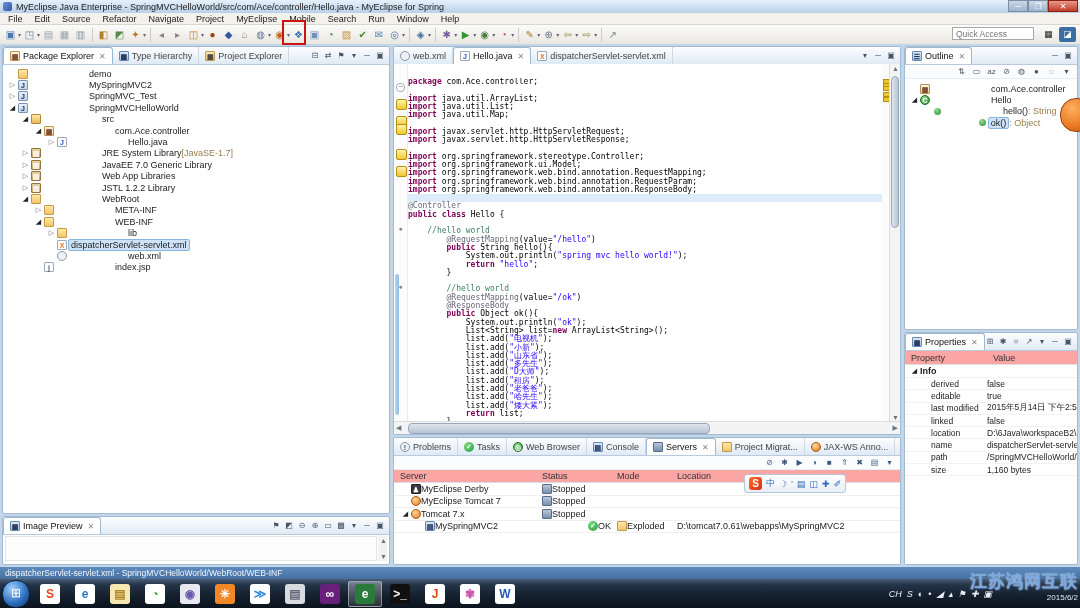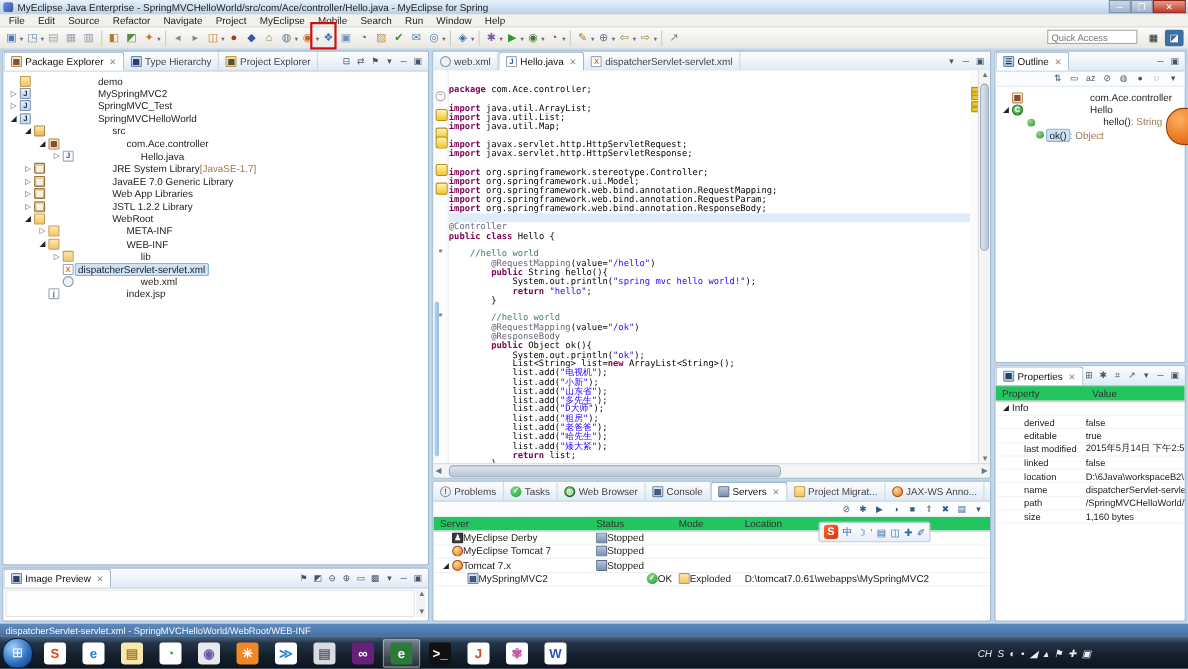--- a/index.html
+++ b/index.html
@@ -86,21 +86,21 @@
   .gm-dot{color:#889;}
   .gm-minus{color:#667;border:1px solid #aab;border-radius:4px;width:7px;height:7px;line-height:6px;background:#fff;}
   #vscroll{position:absolute;right:0;top:0;bottom:12px;width:10px;background:#f4f4f4;border-left:1px solid #ddd;}
   #vthumb{position:absolute;left:1px;right:1px;top:12px;height:150px;background:linear-gradient(90deg,#dfe6ee,#b6c4d4);border:1px solid #9aa8ba;border-radius:4px;}
   #ovr{position:absolute;right:10px;top:0;bottom:12px;width:8px;background:#fbfbfb;}
   .ovm{position:absolute;left:1px;width:5px;height:3px;background:#e8c830;border:1px solid #b89010;}
   #hscroll{position:absolute;left:0;right:0;bottom:0;height:12px;background:#f4f4f4;border-top:1px solid #ddd;}
   #hthumb{position:absolute;left:14px;top:1px;height:9px;width:300px;background:linear-gradient(#dfe6ee,#b6c4d4);border:1px solid #9aa8ba;border-radius:4px;}
   .sarrow{color:#678;font-size:7px;position:absolute;}
   
-  .thead{display:flex;height:12px;align-items:center;border-bottom:1px solid #d8e0e8;background:#22c55e;color:#333;}
+  .thead{display:flex;height:12px;align-items:center;border-bottom:1px solid #d8e0e8;background:#fca5a5;color:#333;}
   .thead div{padding-left:6px;box-sizing:border-box;}
   .srow{display:flex;height:11.5px;align-items:center;border-bottom:1px solid #f0f0f0;font-size:9px;}
   .scell{display:flex;align-items:center;gap:0;padding-left:6px;box-sizing:border-box;white-space:nowrap;overflow:hidden;}
   
   .prow{display:flex;height:11.3px;align-items:center;font-size:8.5px;border-bottom:1px solid #f2f2f2;}
   .pc1{width:82px;padding-left:26px;box-sizing:border-box;color:#222;white-space:nowrap;overflow:hidden;}
   .pc2{flex:1;white-space:nowrap;overflow:hidden;}
   .pgroup{display:flex;height:12px;align-items:center;font-size:9px;border-bottom:1px solid #f2f2f2;}
   
   #statusbar{position:absolute;left:0;top:567px;width:1080px;height:12px;background:linear-gradient(#5e8bc0,#456f9e);
@@ -635,21 +635,21 @@
           <span class="tw e">◢</span>
           <span class="ic i-class">C</span>
           <span class="lbl">Hello</span>
         </div>
         <div class="trow" style="padding-left: 17px;">
           <span class="tw"></span>
           <span class="ic i-method"></span>
           <span class="lbl">hello()</span>
           <span class="dim"> : String</span>
         </div>
-        <div class="trow sel" style="padding-left: 25px;">
+        <div class="trow sel" style="padding-left: 25px; justify-content: center;">
           <span class="tw"></span>
           <span class="ic i-method"></span>
           <span class="lbl">ok()</span>
           <span class="dim"> : Object</span>
         </div>
       </div>
   </div>
 
   <div class="panel" id="props-panel" style="left:904px;top:332px;width:174px;height:233px;">
     <div class="tabbar">
@@ -667,21 +667,21 @@
           <span class="mico">─</span>
           <span class="mico">▣</span>
         </div>
     </div>
     <div class="thead" id="pr-head" style="height:13px;border-bottom:1px solid #e0e0e0;">
         <div style="width: 82px; flex: 0 0 auto; padding-left: 6px;">Property</div>
         <div>Value</div>
       </div>
     <div class="pgroup">
       <span class="tw e" style="padding-left:4px;">◢</span>
-      <span style="font-weight:normal;">Info</span>
+      <span style="font-weight:bold;">Info</span>
     </div>
     <div id="pr-rows">
         <div class="prow">
           <div class="pc1">derived</div>
           <div class="pc2">false</div>
         </div>
         <div class="prow">
           <div class="pc1">editable</div>
           <div class="pc2">true</div>
         </div>
@@ -768,20 +768,24 @@
         <span class="tray-ico">◐</span>
         <span class="tray-ico">•</span>
         <span class="tray-ico">◢</span>
         <span class="tray-ico">▴</span>
         <span class="tray-ico">⚑</span>
         <span class="tray-ico">✚</span>
         <span class="tray-ico">▣</span>
       </div>
   </div>
 
+  <div id="watermark">
+    <div id="wm1">江苏鸿网互联</div>
+    <div id="wm2">2015/6/2</div>
+  </div>
 
   <div id="edge-widget"></div>
   <div id="sogou">
     <div id="sogou-s">S</div>
   <span class="sg-ico">中</span>
       <span class="sg-ico">☽</span>
       <span class="sg-ico">’</span>
       <span class="sg-ico">▤</span>
       <span class="sg-ico">◫</span>
       <span class="sg-ico">✚</span>

